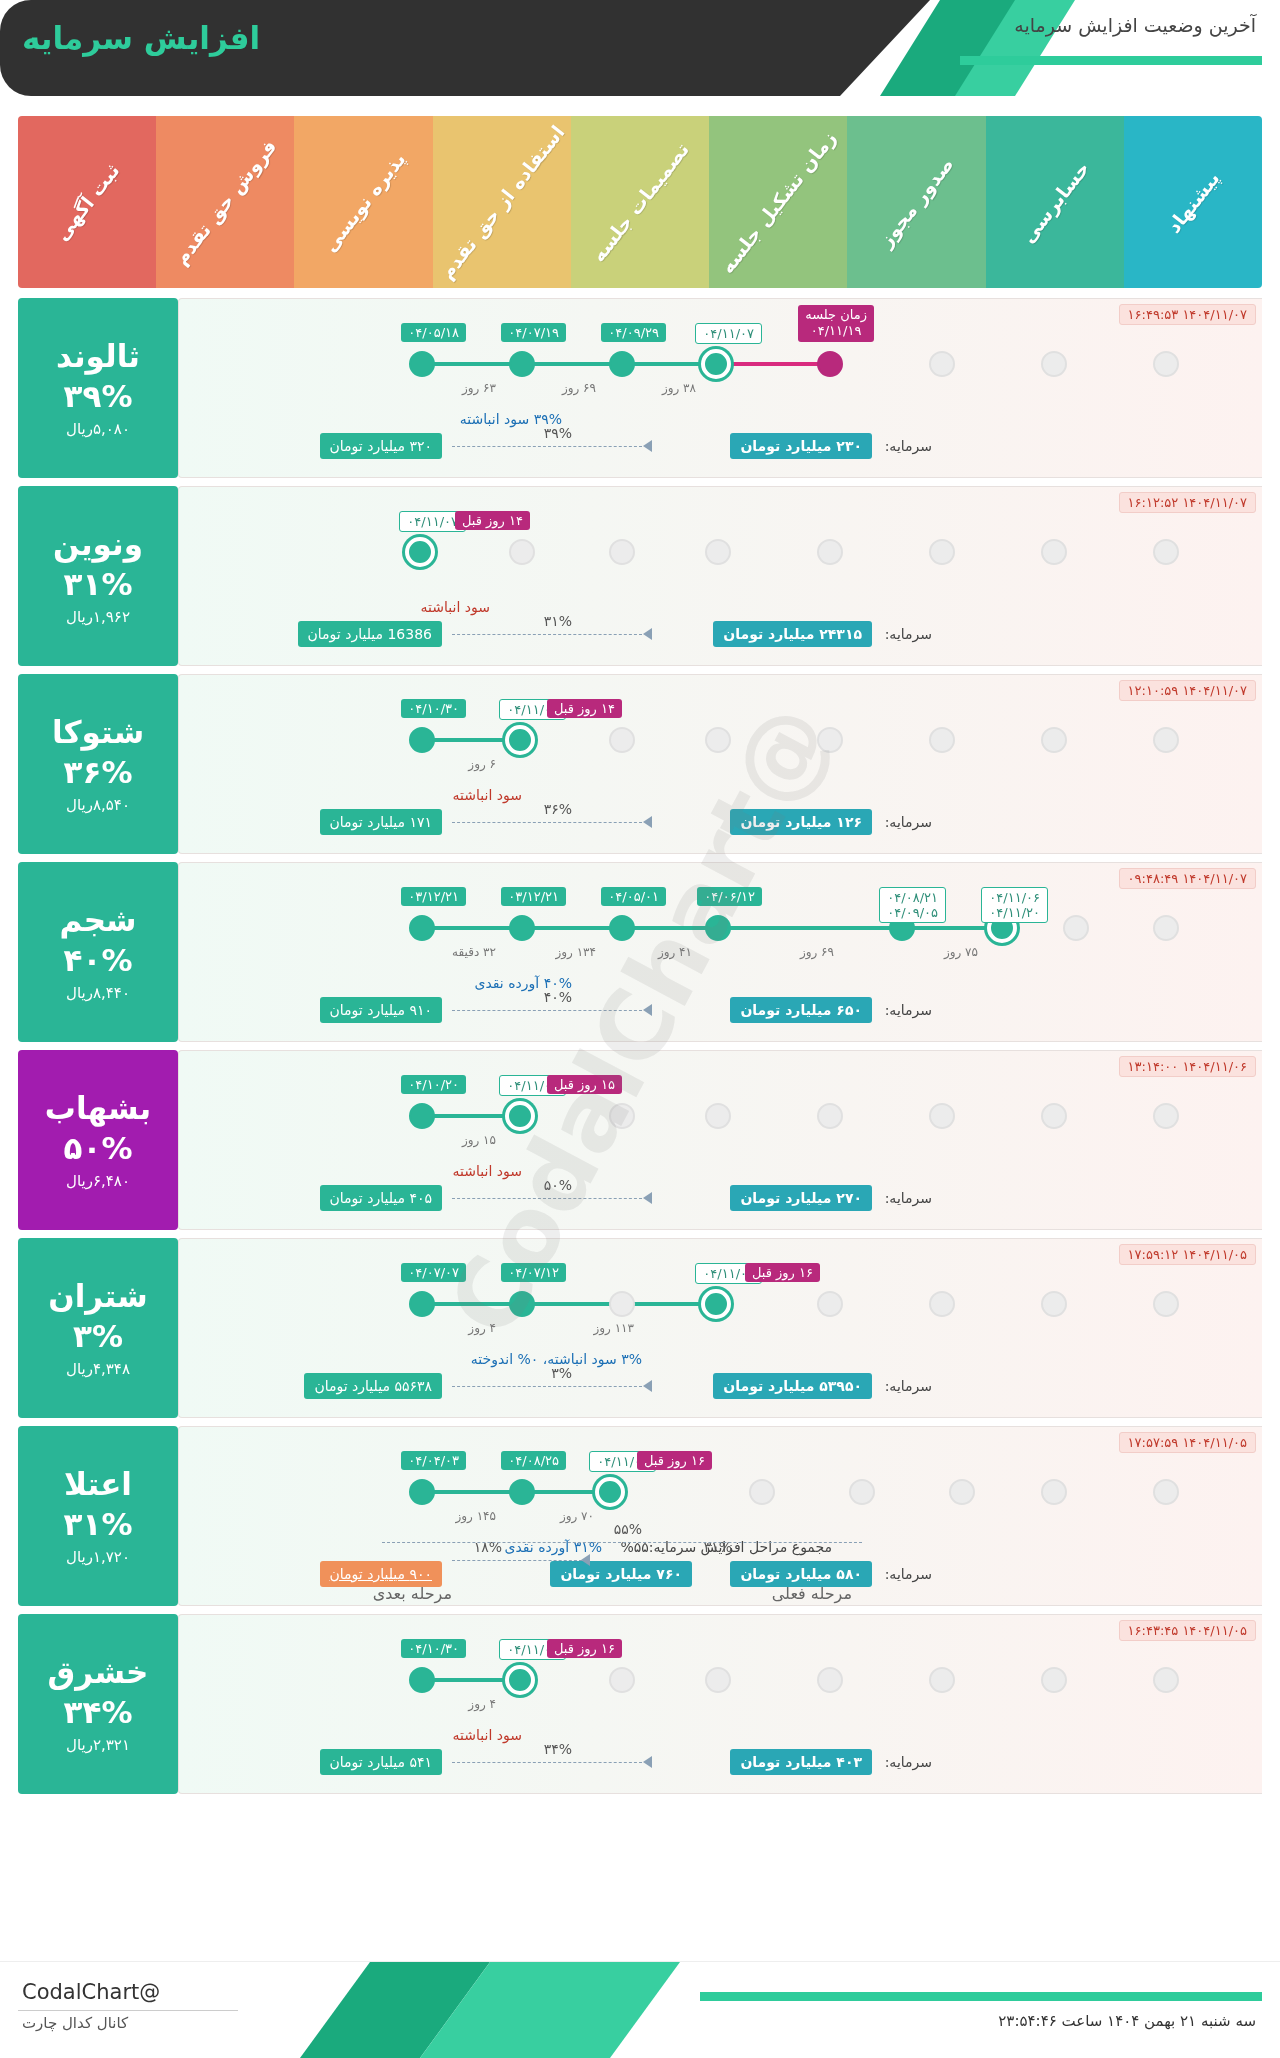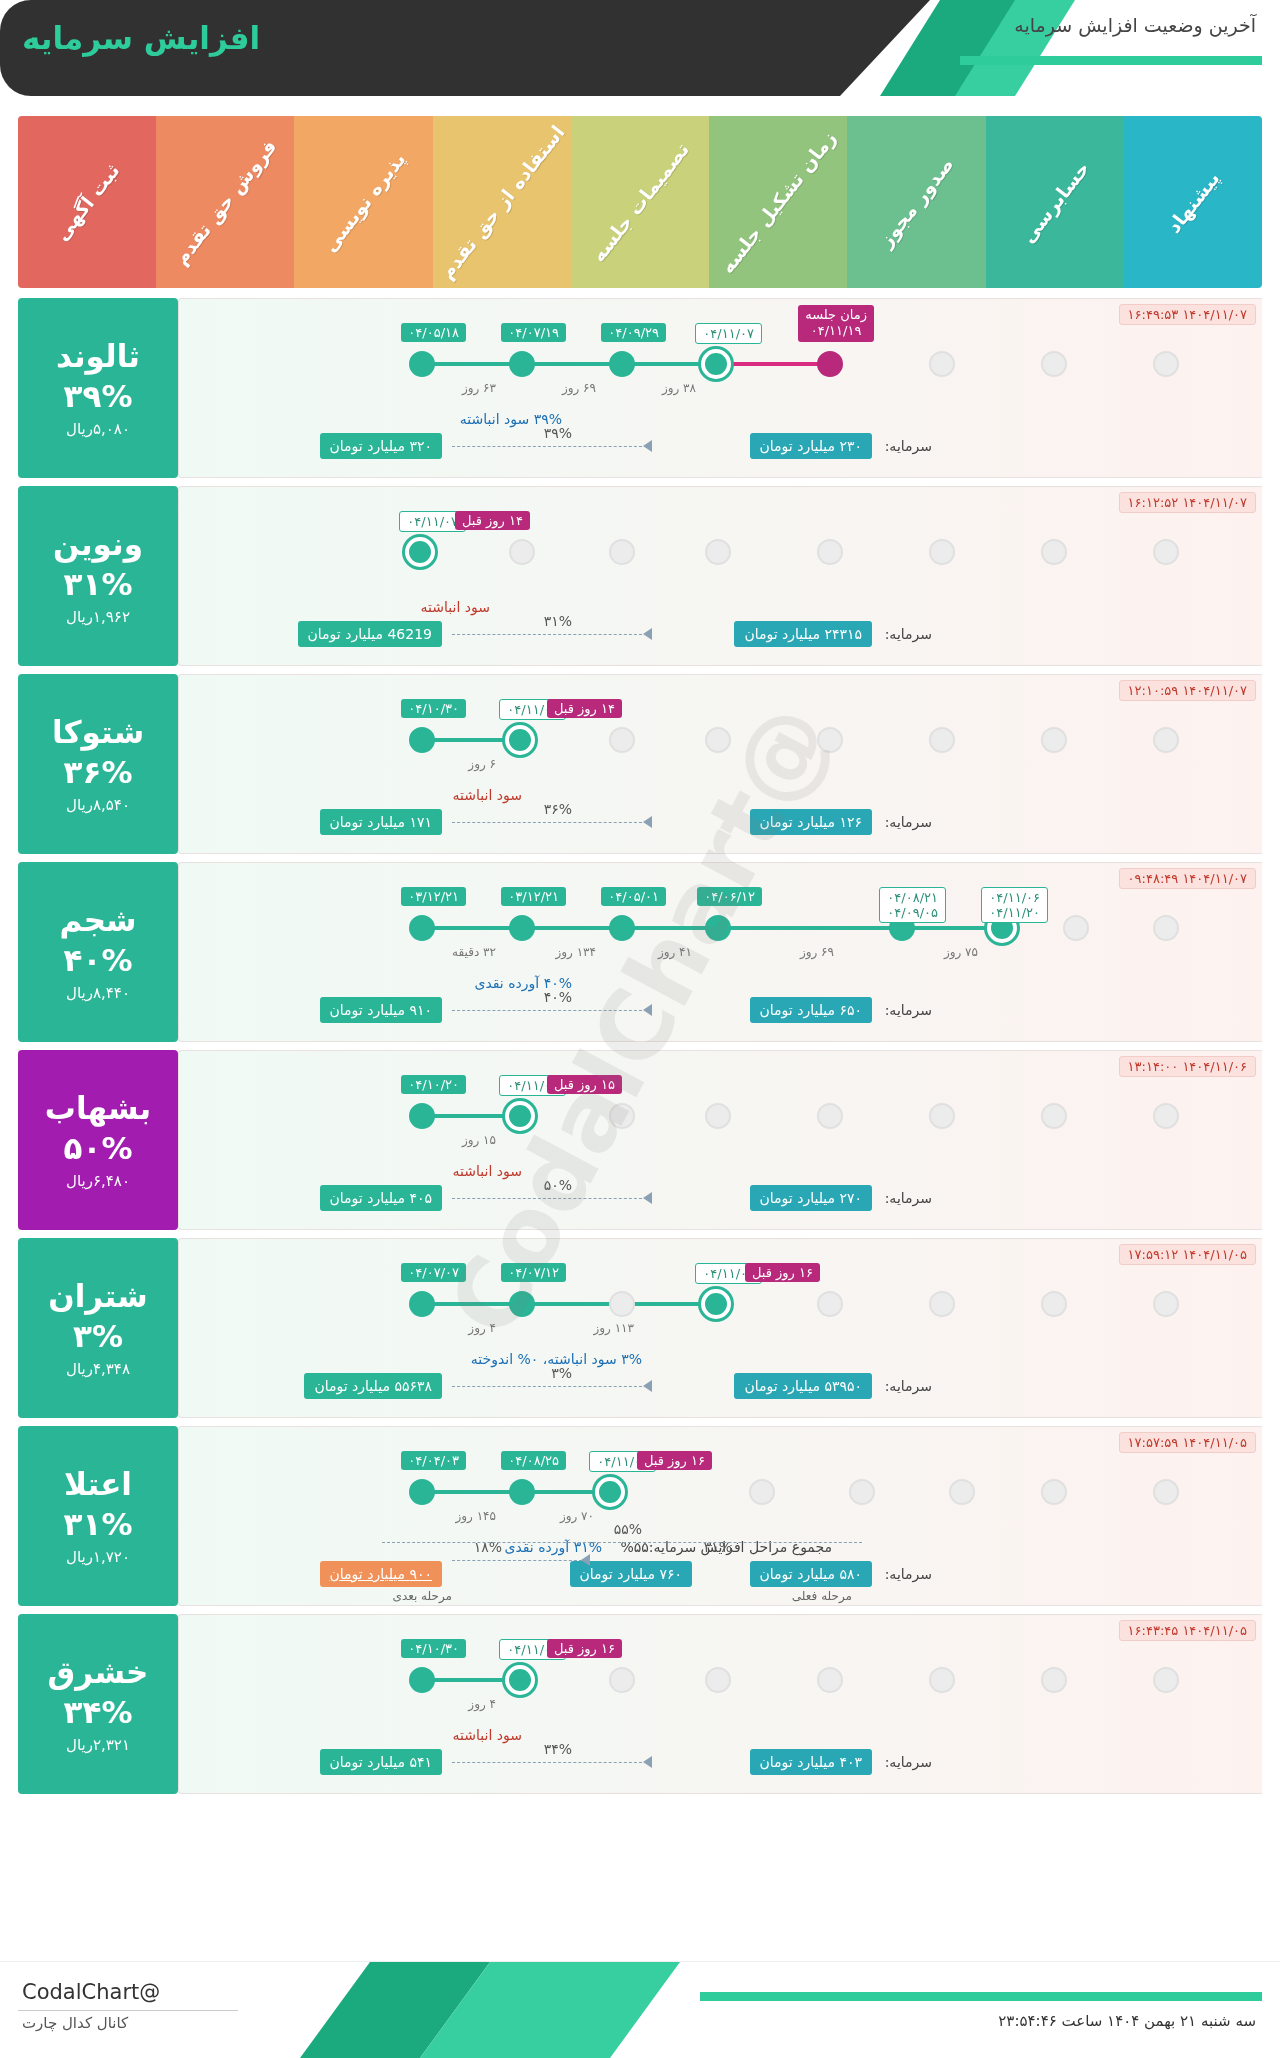--- a/index.html
+++ b/index.html
@@ -108,38 +108,38 @@
   .note.blue{color:#1b6fb5;}
   .note.dark{color:#444;}
   
   .capital{
     position:absolute;left:0;right:0;bottom:10px;height:56px;
   }
   .cap-box{
     position:absolute;bottom:8px;height:26px;line-height:26px;
     font-size:14px;color:#fff;padding:0 10px;border-radius:3px;white-space:nowrap;
   }
-  .cap-box.teal{background:#2aa7b5;}
+  .cap-box.teal{background:#2aa7b5;font-weight:bold;}
   .cap-box.green{background:#2ab596;}
   .cap-box.orange{background:#f0915a;text-decoration:underline;}
   .cap-label{
     position:absolute;bottom:8px;height:26px;line-height:26px;font-size:14px;color:#444;
     white-space:nowrap;
   }
   .cap-pct{
     position:absolute;font-size:14px;color:#555;white-space:nowrap;
   }
   .dash{
     position:absolute;border-top:1px dashed #8aa0b5;height:0;
   }
   .arrow-l{
     position:absolute;width:0;height:0;border-top:6px solid transparent;
     border-bottom:6px solid transparent;border-right:9px solid #8aa0b5;
   }
-  .sublabel{position:absolute;font-size:12px;color:#666;white-space:nowrap;}
+  .sublabel{position:absolute;font-size:16px;color:#666;white-space:nowrap;}
   
   .watermark{
     position:absolute;left:0;top:520px;width:1280px;height:1000px;
     pointer-events:none;
     font-size:96px;color:rgba(120,120,120,.13);font-weight:bold;
     transform:rotate(-62deg);transform-origin:center;
     display:flex;align-items:center;justify-content:center;
   }
   
   .footer{
@@ -271,21 +271,21 @@
           <div class="node cur" style="right: 827px;"></div>
           <div class="chip white" style="right: 796px; top: -28px;">
             <div>۰۴/۱۱/۰۷</div>
           </div>
           <div class="chip pink" style="right: 732px; top: -28px;">۱۴ روز قبل</div>
         </div>
         <div class="note red" style="right: 772px; top: 112px;">سود انباشته</div>
         <div class="capital">
           <div class="cap-label" style="right: 330px;">سرمایه:</div>
           <div class="cap-box teal" style="right: 390px;">۲۴۳۱۵ میلیارد تومان</div>
-          <div class="cap-box green" style="right: 820px;">46219 میلیارد تومان</div>
+          <div class="cap-box green" style="right: 820px;">16386 میلیارد تومان</div>
           <div class="dash" style="right: 620px; width: 190px; bottom: 20px;"></div>
           <div class="arrow-l" style="right: 610px; bottom: 15px;"></div>
           <div class="cap-pct" style="right: 690px; bottom: 26px;">۳۱%</div>
         </div>
       </div>
     </div>
     <div class="row">
       <div class="sidecard" style="background: rgb(42, 181, 150);">
         <div class="sym">شتوکا</div>
         <div class="pct">۳۶%</div>

